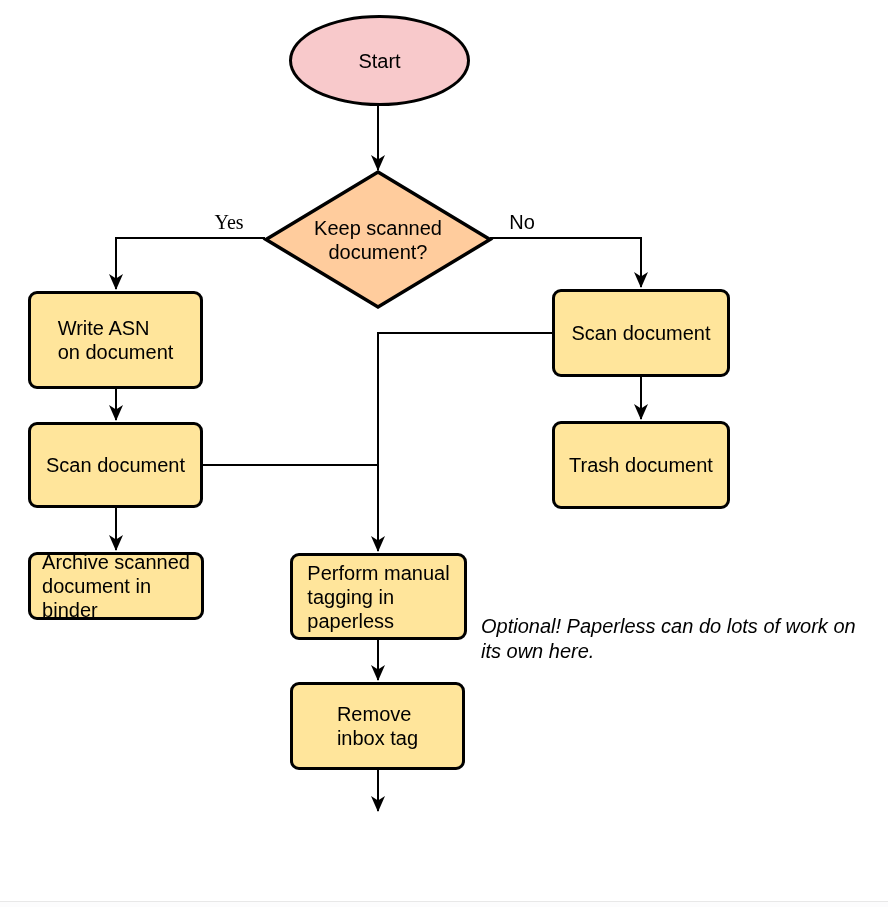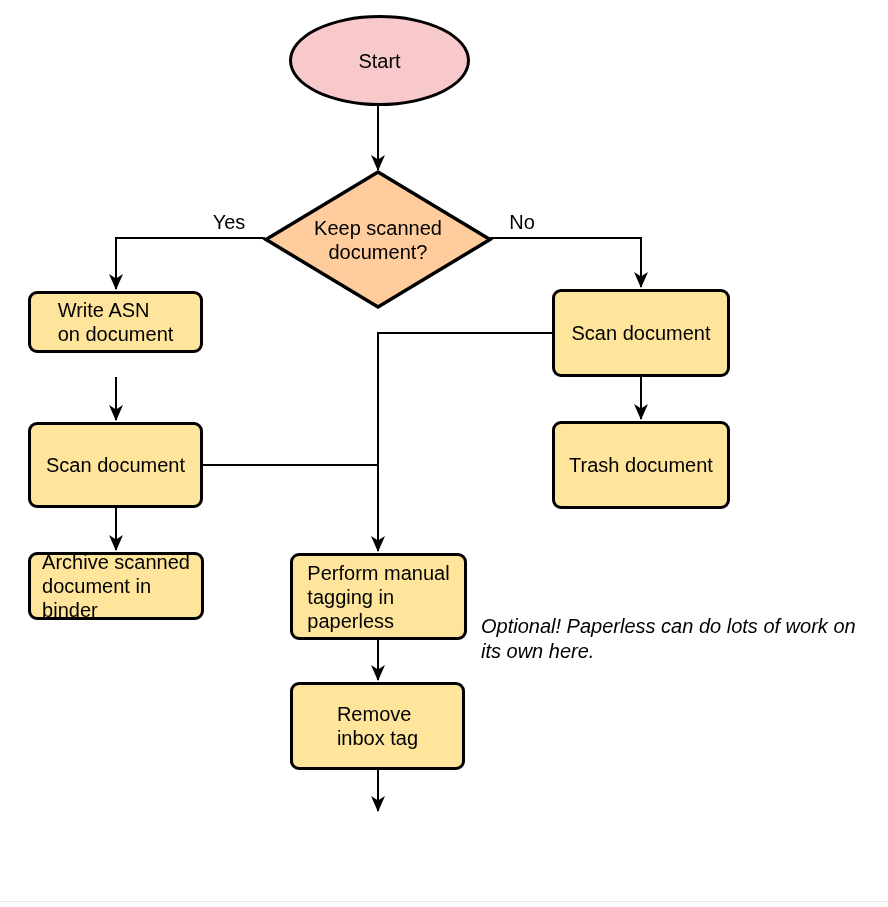--- a/index.html
+++ b/index.html
@@ -124,29 +124,29 @@
 
   <div class="node terminal" style="left:289px; top:15px; width:181px; height:91px;">
     <span>Start</span>
   </div>
 
   <div class="decision-label" style="left:278px; top:214px; width:200px; height:52px;">
     <span>Keep scanned
 document?</span>
   </div>
 
-  <div class="edge-label" style="left:205px; top:211px; width:48px;">
+  <div class="edge-label" style="left:205px; top:211px; width:48px;font-family:Liberation Serif, serif;">
     <span>Yes</span>
   </div>
 
   <div class="edge-label" style="left:498px; top:211px; width:48px;">
     <span>No</span>
   </div>
 
-  <div class="node process" style="left:28px; top:291px; width:175px; height:62px;">
+  <div class="node process" style="left:28px; top:291px; width:175px; height:98px;">
     <span>Write ASN
 on document</span>
   </div>
 
   <div class="node process" style="left:28px; top:422px; width:175px; height:86px;">
     <span>Scan document</span>
   </div>
 
   <div class="node process" style="left:28px; top:552px; width:176px; height:68px;">
     <span>Archive scanned

